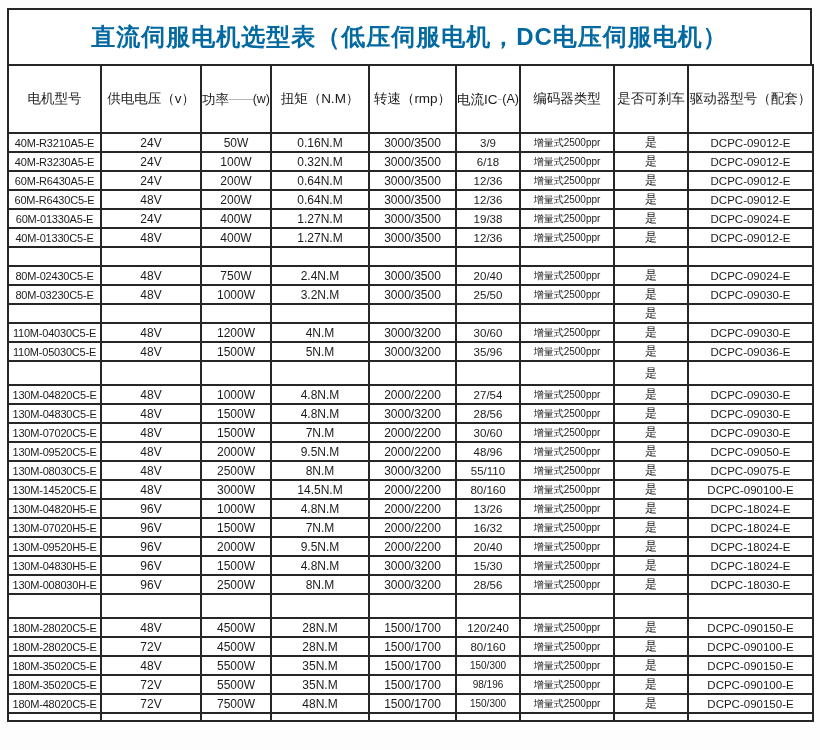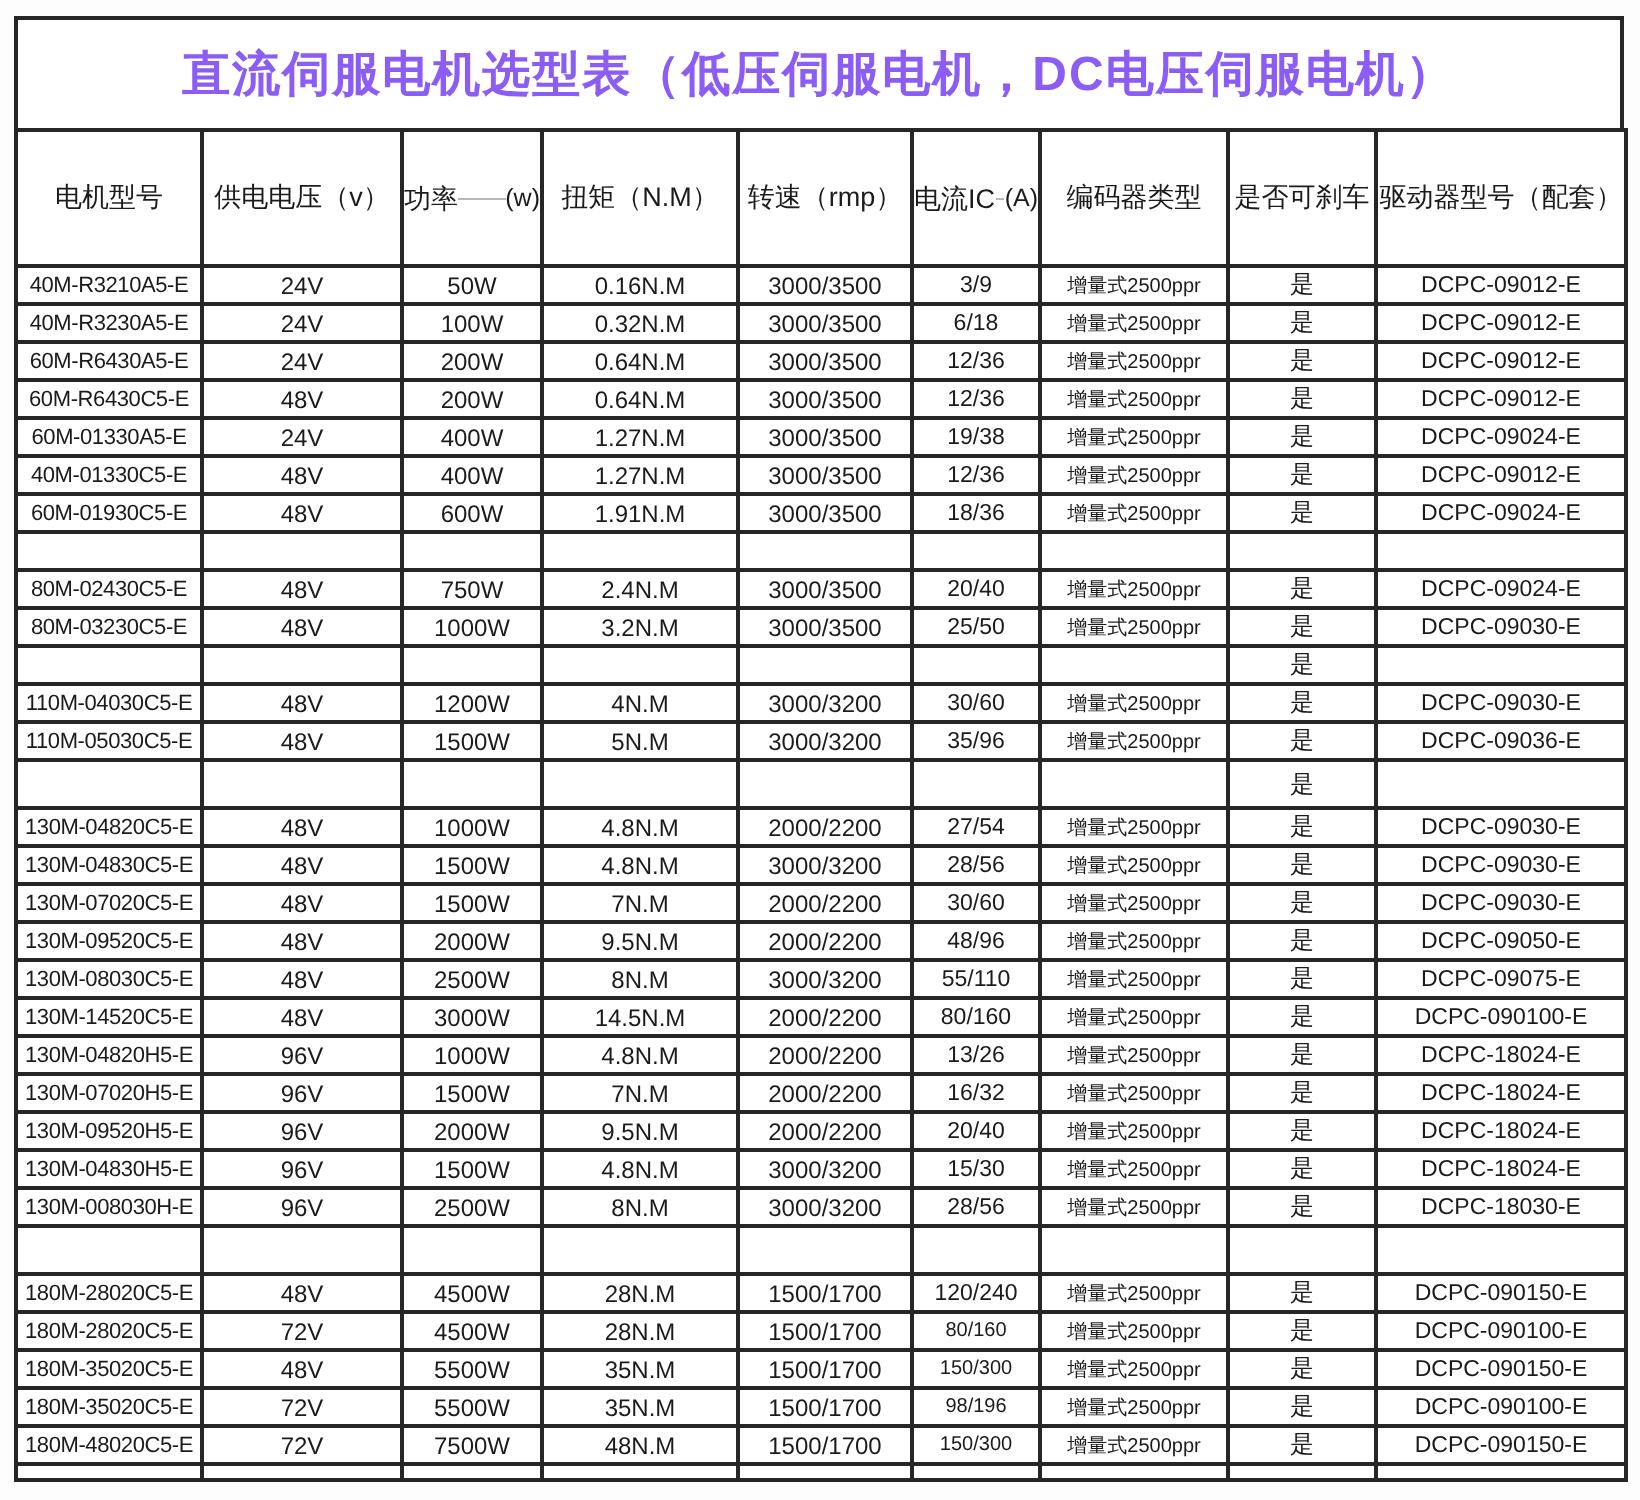--- a/index.html
+++ b/index.html
@@ -9,21 +9,21 @@
     color:#1b1b1b; overflow:hidden;
   }
   .page { position:relative; width:820px; height:750px; background:#fdfdfd; overflow:hidden; }
   .table-wrap { position:absolute; left:7px; top:8px; width:805px; }
   .title-box {
     border:2px solid #262626; border-bottom:none; height:54px;
     display:flex; align-items:center; justify-content:center; background:#ffffff;
   }
   .title {
     margin:0; font-size:24px; font-weight:bold; letter-spacing:1px;
-    font-family:"Liberation Sans","DejaVu Sans",sans-serif; color:#8b5cf6;
+    font-family:"Liberation Sans","DejaVu Sans",sans-serif; color:#0369a1;
   }
   table.motor-table {
     border-collapse:collapse; table-layout:fixed; width:805px; background:#ffffff;
   }
   .motor-table th, .motor-table td {
     border:2px solid #262626; text-align:center; vertical-align:middle;
     padding:0; overflow:hidden; white-space:nowrap;
   }
   .motor-table thead tr { height:68px; }
   .motor-table th { font-size:13.5px; font-weight:normal; }
@@ -147,31 +147,20 @@
             <td class="col-1">48V</td>
             <td class="col-2">400W</td>
             <td class="col-3">1.27N.M</td>
             <td class="col-4">3000/3500</td>
             <td class="col-5">12/36</td>
             <td class="col-6">增量式2500ppr</td>
             <td class="col-7">是</td>
             <td class="col-8">DCPC-09012-E</td>
           </tr>
           <tr>
-            <td class="col-0">60M-01930C5-E</td>
-            <td class="col-1">48V</td>
-            <td class="col-2">600W</td>
-            <td class="col-3">1.91N.M</td>
-            <td class="col-4">3000/3500</td>
-            <td class="col-5">18/36</td>
-            <td class="col-6">增量式2500ppr</td>
-            <td class="col-7">是</td>
-            <td class="col-8">DCPC-09024-E</td>
-          </tr>
-          <tr>
             <td class="col-0"></td>
             <td class="col-1"></td>
             <td class="col-2"></td>
             <td class="col-3"></td>
             <td class="col-4"></td>
             <td class="col-5"></td>
             <td class="col-6"></td>
             <td class="col-7"></td>
             <td class="col-8"></td>
           </tr>

